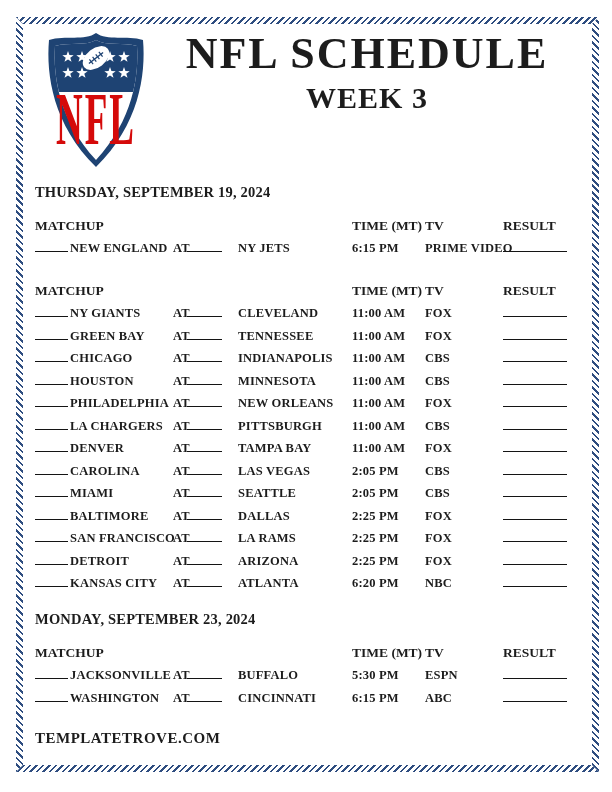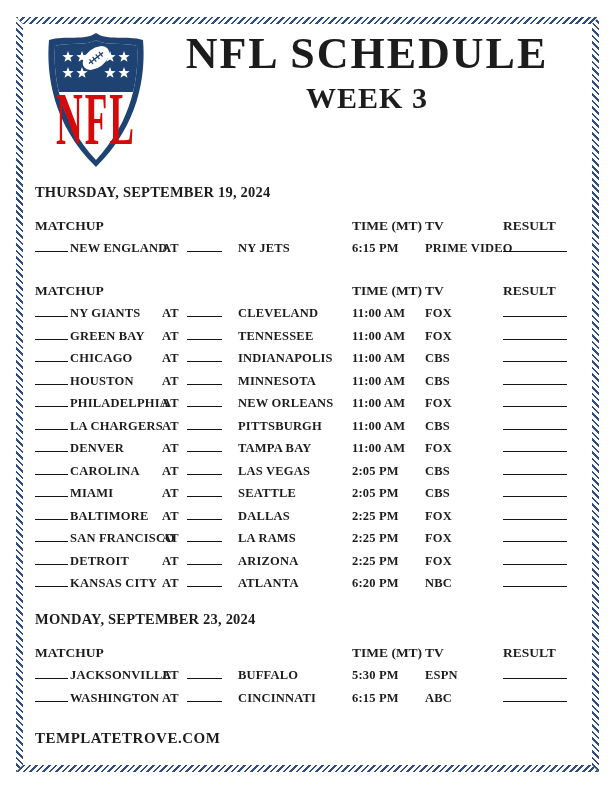--- a/index.html
+++ b/index.html
@@ -36,21 +36,21 @@
   .section:first-of-type { margin-top:14px; }
   .date { font-size:14.5px; line-height:16px; margin-bottom:6px; letter-spacing:0.2px; }
 
   .row { display:grid; grid-template-columns:35px 88px 29px 51px 114px 73px 78px 1fr;
          align-items:end; height:22.5px; }
   .header-row { font-size:13.5px;margin-top:11px; }
   .matchup-h { grid-column:1 / 6; }
   .time-h { grid-column:6; } .tv-h { grid-column:7; } .result-h { grid-column:8; }
   .game-row { font-size:12.5px; letter-spacing:0.2px; }
   .cell { white-space:nowrap; }
-  .at { padding-left:4px; }
+  .at { padding-left:15px; }
   .blank { display:inline-block; height:2px; border-bottom:1.5px solid #141414; }
   .blank1 { width:33px; } .blank2 { width:35px; } .blank3 { width:64px; }
 
   .footer { margin-top:24px; text-align:left; font-size:15px; letter-spacing:0.5px; }
 
   .navy-fill  { fill:var(--logo-navy,#1e4373); }
   .white-fill { fill:#ffffff; }
   .red-fill   { fill:var(--logo-red,#d50a0a); }
   .navy-stroke{ stroke:var(--logo-navy,#1e4373); }
 </style>

